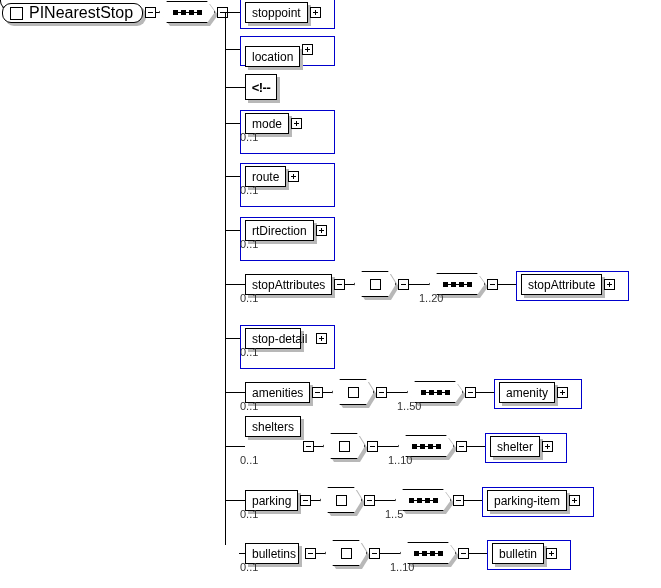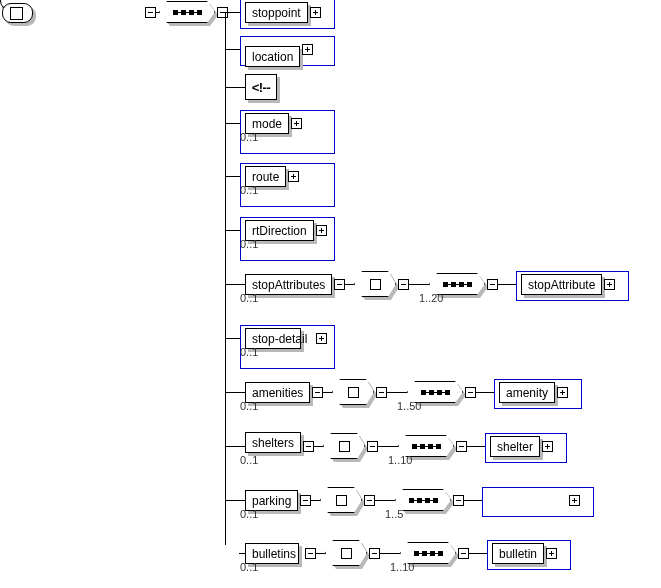--- a/index.html
+++ b/index.html
@@ -76,20 +76,21 @@
     position:absolute;font-size:11px;line-height:1;color:#333;
     white-space:nowrap;
   }
 </style>
 </head>
 <body>
 
 <div id="canvas">
     <div class="root-node" style="left: 2px; top: 3px; height: 20px;">
       <div class="root-sq"></div>
+      <span>PINearestStop</span>
     </div>
     <div class="tgl" style="left: 145px; top: 7px;"></div>
     <div class="ln-h" style="left: 156px; top: 12px; width: 28px;"></div>
     <div class="comp-shadow" style="left: 162px; top: 4px; width: 56px; height: 22px;"></div>
     <div class="comp" style="left: 159px; top: 1px; width: 56px; height: 22px;"></div>
     <div class="comp-inner" style="left: 159px; top: 1px; width: 56px; height: 22px;">
       <div class="seq-dots">
         <i></i>
         <u></u>
         <i></i>
@@ -210,21 +211,21 @@
     </div>
     <div class="tgl" style="left: 465px; top: 387px;"></div>
     <div class="card" style="left: 397px; top: 401px; width: 76px;">1..50</div>
     <div class="ln-h" style="left: 476px; top: 392px; width: 23px;"></div>
     <div class="frame blue" style="left: 494px; top: 379px; width: 88px; height: 30px;"></div>
     <div class="ebox" style="left: 499px; top: 382px; width: 56px; height: 21px;">
       <span>amenity</span>
     </div>
     <div class="tgl plus" style="left: 557px; top: 387px;"></div>
     <div class="ln-h" style="left: 225px; top: 446px; width: 20px;"></div>
-    <div class="ebox" style="left: 245px; top: 432px; width: 56px; height: 21px; align-items: center;">
+    <div class="ebox" style="left: 245px; top: 416px; width: 56px; height: 21px; align-items: center;">
       <span>shelters</span>
     </div>
     <div class="tgl" style="left: 303px; top: 441px;"></div>
     <div class="card" style="left: 240px; top: 455px; width: 95px;">0..1</div>
     <div class="ln-h" style="left: 314px; top: 446px; width: 9px;"></div>
     <div class="comp-shadow" style="left: 326px; top: 436px; width: 42px; height: 26px;"></div>
     <div class="comp" style="left: 323px; top: 433px; width: 42px; height: 26px;"></div>
     <div class="comp-inner" style="left: 323px; top: 433px; width: 42px; height: 26px;">
       <div class="choice-sq"></div>
     </div>
@@ -275,20 +276,23 @@
         <u></u>
         <i></i>
         <u></u>
         <i></i>
       </div>
     </div>
     <div class="tgl" style="left: 453px; top: 495px;"></div>
     <div class="card" style="left: 385px; top: 509px; width: 76px;">1..5</div>
     <div class="ln-h" style="left: 464px; top: 500px; width: 23px;"></div>
     <div class="frame blue" style="left: 482px; top: 487px; width: 112px; height: 30px;"></div>
+    <div class="ebox" style="left: 487px; top: 490px; width: 80px; height: 21px;">
+      <span>parking-item</span>
+    </div>
     <div class="tgl plus" style="left: 569px; top: 495px;"></div>
     <div style="left: 225px; top: 544px; width: 14px; height: 10px; border-left: 1px solid rgb(0, 0, 0); border-bottom: 1px solid rgb(0, 0, 0); border-bottom-left-radius: 9px; box-sizing: border-box;"></div>
     <div class="ln-h" style="left: 239px; top: 553px; width: 6px;"></div>
     <div class="ebox" style="left: 245px; top: 543px; width: 54px; height: 21px;">
       <span>bulletins</span>
     </div>
     <div class="tgl" style="left: 305px; top: 548px;"></div>
     <div class="card" style="left: 240px; top: 562px; width: 95px;">0..1</div>
     <div class="ln-h" style="left: 316px; top: 553px; width: 9px;"></div>
     <div class="comp-shadow" style="left: 328px; top: 543px; width: 42px; height: 26px;"></div>

